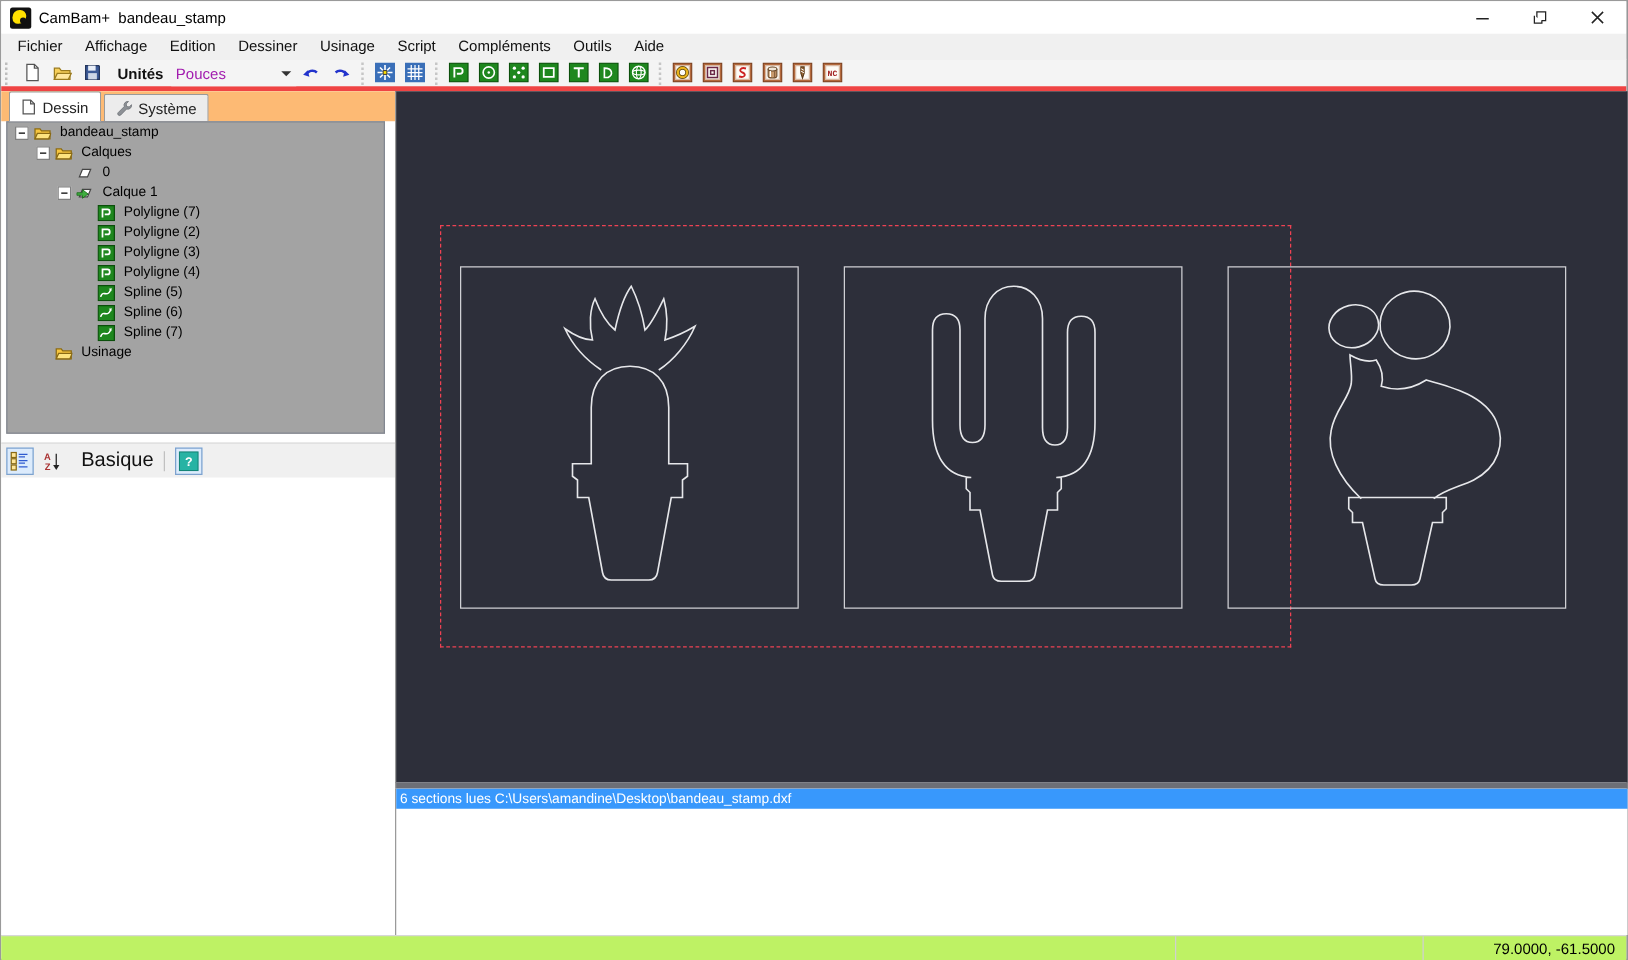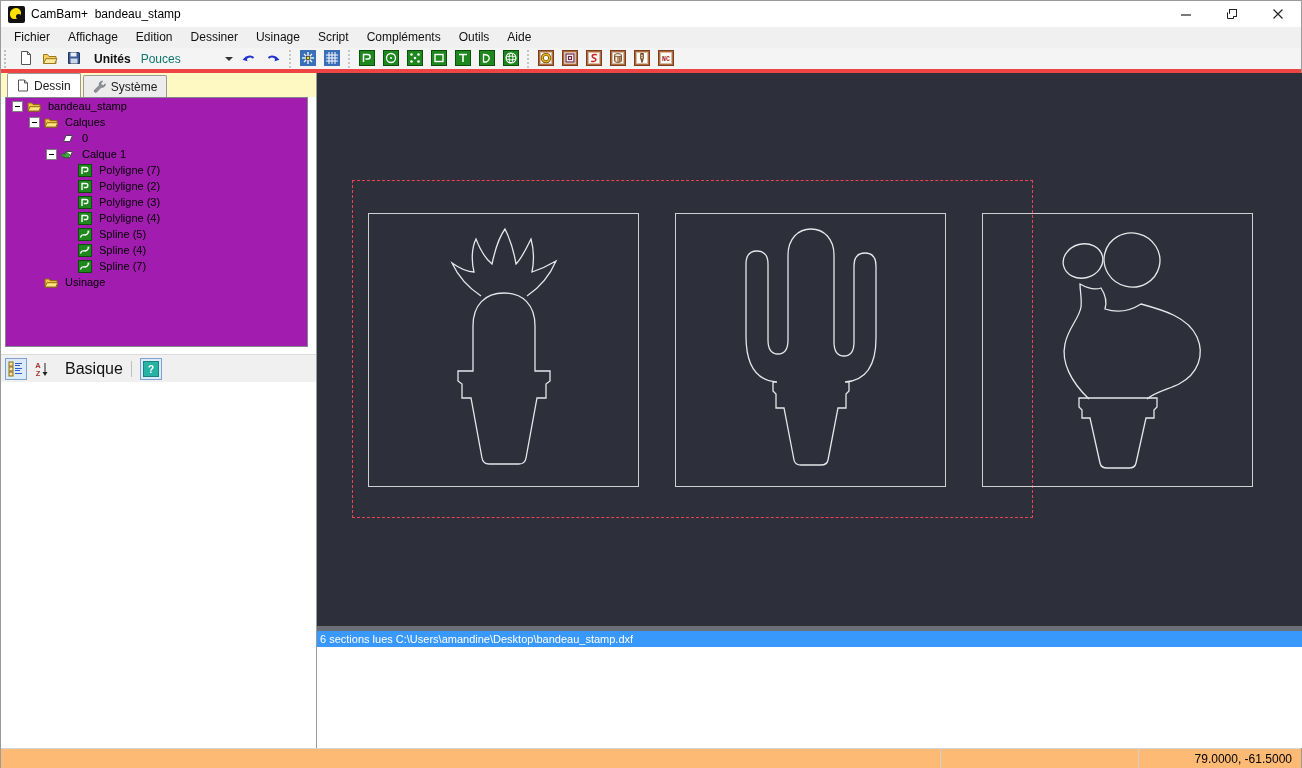--- a/index.html
+++ b/index.html
@@ -26,35 +26,35 @@
   .menu-item{font-size:12px;color:#111;padding:21px 9px;}
 
   
   .toolbar{position:absolute;left:0;top:47px;width:100%;height:25px;background:#f4f4f4;
            display:flex;align-items:center;box-sizing:border-box;border-bottom:4px solid #ef4444;}
   .grip{width:5px;height:18px;border-left:2px dotted #bdbdbd;margin:0 3px 0 3px;}
   .sep{width:1px;height:18px;border-left:2px dotted #c6c6c6;margin:0 4px;}
   .tb-btn{width:22px;height:22px;display:inline-flex;align-items:center;justify-content:center;margin:0 1px;}
   .tb-btn svg{display:block;}
   .units-label{font-size:12px;font-weight:bold;color:#111;margin:0 6px 0 8px;}
-  .units-combo{width:100px;height:20px;display:flex;align-items:center;font-size:12px;color:#0f766e;
+  .units-combo{width:100px;height:20px;display:flex;align-items:center;font-size:12px;color:#a21caf;
                background:#f4f4f4;position:relative;padding-left:4px;box-sizing:border-box;}
   .units-combo .arrow{position:absolute;right:4px;top:8px;width:0;height:0;
                       border-left:4px solid transparent;border-right:4px solid transparent;border-top:4px solid #333;}
 
   
   .left-panel{position:absolute;left:0;top:72px;width:315px;height:675px;background:#fff;}
-  .left-panel .tabstrip{position:absolute;left:0;top:0;width:100%;height:24px;background:#fef9c3;
+  .left-panel .tabstrip{position:absolute;left:0;top:0;width:100%;height:24px;background:#fdba74;
                         display:flex;align-items:flex-end;padding-left:6px;box-sizing:border-box;}
   .tab{height:21px;display:flex;align-items:center;padding:0 9px;font-size:12px;color:#222;
        border:1px solid #9a9a9a;border-bottom:none;background:#ececec;margin-right:2px;
        border-radius:2px 2px 0 0;}
   .tab.active{background:#fff;height:23px;position:relative;z-index:2;}
   .tab .ticon{margin-right:5px;display:inline-flex;}
-  .treebox{position:absolute;left:4px;top:24px;width:303px;height:250px;background:#a21caf;
+  .treebox{position:absolute;left:4px;top:24px;width:303px;height:250px;background:#a3a3a3;
            border:1px solid #828790;overflow:hidden;box-sizing:border-box;}
   .tree-row{height:16px;display:flex;align-items:center;font-size:11px;color:#000;white-space:nowrap;}
   .expander{width:9px;height:9px;border:1px solid #808080;background:#fff;position:relative;
             flex:0 0 auto;margin-right:4px;box-sizing:content-box;}
   .expander:before{content:"";position:absolute;left:2px;top:4px;width:5px;height:1px;background:#000;}
   .exp-spacer{width:15px;flex:0 0 auto;}
   .tree-icon{width:14px;height:13px;margin-right:5px;flex:0 0 auto;display:inline-flex;}
   .tree-label{padding:0 2px;}
 
   .props-toolbar{position:absolute;left:0;top:281px;width:100%;height:28px;background:#f0f0f0;
@@ -76,21 +76,21 @@
   .canvas-splitter{position:absolute;left:315px;top:625px;width:987px;height:5px;background:#6d6f76;
                    border-left:1px solid #9a9a9a;box-sizing:border-box;}
 
   
   .logpane{position:absolute;left:315px;top:630px;width:1023px;height:117px;background:#fff;
            border-left:1px solid #9a9a9a;box-sizing:border-box;}
   .log-row-selected{height:16px;background:#3898fc;color:#fff;font-size:11px;display:flex;
                     align-items:center;padding-left:3px;white-space:pre;}
 
   
-  .statusbar{position:absolute;left:0;top:747px;width:100%;height:21px;background:#fdba74;
+  .statusbar{position:absolute;left:0;top:747px;width:100%;height:21px;background:#bef264;
              border-top:1px solid #d7d7d7;display:flex;box-sizing:border-box;}
   .sb-cell{height:100%;box-sizing:border-box;}
   .sb-1{width:940px;border-right:1px solid #d0d0d0;}
   .sb-2{width:198px;border-right:1px solid #d0d0d0;}
   .sb-3{flex:1;display:flex;align-items:center;justify-content:flex-end;
         padding-right:9px;font-size:12px;color:#000;}
 </style>
 </head>
 <body>
 
@@ -397,21 +397,21 @@
         </div>
         <div class="tree-row" style="padding-left: 57px;">
           <span class="exp-spacer"></span>
           <span class="tree-icon">
             <svg width="14" height="13" viewBox="0 0 14 13">
               <rect x="0.5" y="0.5" width="13" height="12" fill="#1e871e" stroke="#0b4f0b"></rect>
               <path d="M2.5 9.5 C4.5 3 7.5 11 10.5 4" stroke="#fff" stroke-width="1.3" fill="none"></path>
               <path d="M9 3 L11.5 2.5 L11 5 Z" fill="#fff"></path>
             </svg>
           </span>
-          <span class="tree-label">Spline (4)</span>
+          <span class="tree-label">Spline (6)</span>
         </div>
         <div class="tree-row" style="padding-left: 57px;">
           <span class="exp-spacer"></span>
           <span class="tree-icon">
             <svg width="14" height="13" viewBox="0 0 14 13">
               <rect x="0.5" y="0.5" width="13" height="12" fill="#1e871e" stroke="#0b4f0b"></rect>
               <path d="M2.5 9.5 C4.5 3 7.5 11 10.5 4" stroke="#fff" stroke-width="1.3" fill="none"></path>
               <path d="M9 3 L11.5 2.5 L11 5 Z" fill="#fff"></path>
             </svg>
           </span>

